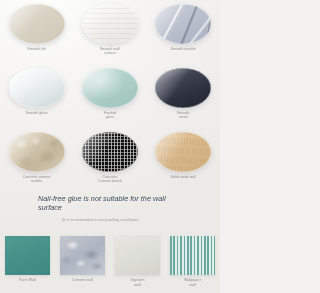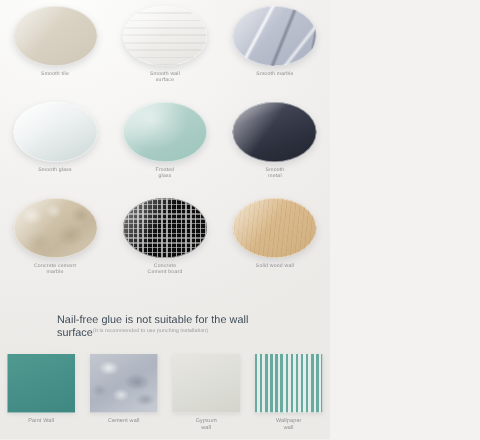--- a/index.html
+++ b/index.html
@@ -93,23 +93,23 @@
   .m-wood::before{
     content:"";position:absolute;inset:0;opacity:.45;
     background:repeating-linear-gradient(96deg,rgba(176,142,96,.55) 0 .6px,rgba(0,0,0,0) .6px 3px);
   }
 
   
   .notice{
     position:absolute;left:0;top:192px;width:220px;height:44px;
   }
   .notice-title{
-    position:absolute;left:38px;top:16px;width:150px;
+    position:absolute;left:38px;top:2px;width:150px;
     font-size:7.2px;line-height:9.4px;
-    color:#3e4b59;letter-spacing:.05px;
+    color:#3e4b59;letter-spacing:.05px;font-style:italic;
   }
   .notice-sub{
     position:absolute;left:62px;top:26px;width:116px;
     font-size:3.4px;line-height:4.6px;
     color:#9a9a9c;letter-spacing:.1px;
   }
 
   
   .walls{
     position:absolute;left:0;top:236px;width:220px;height:57px;

